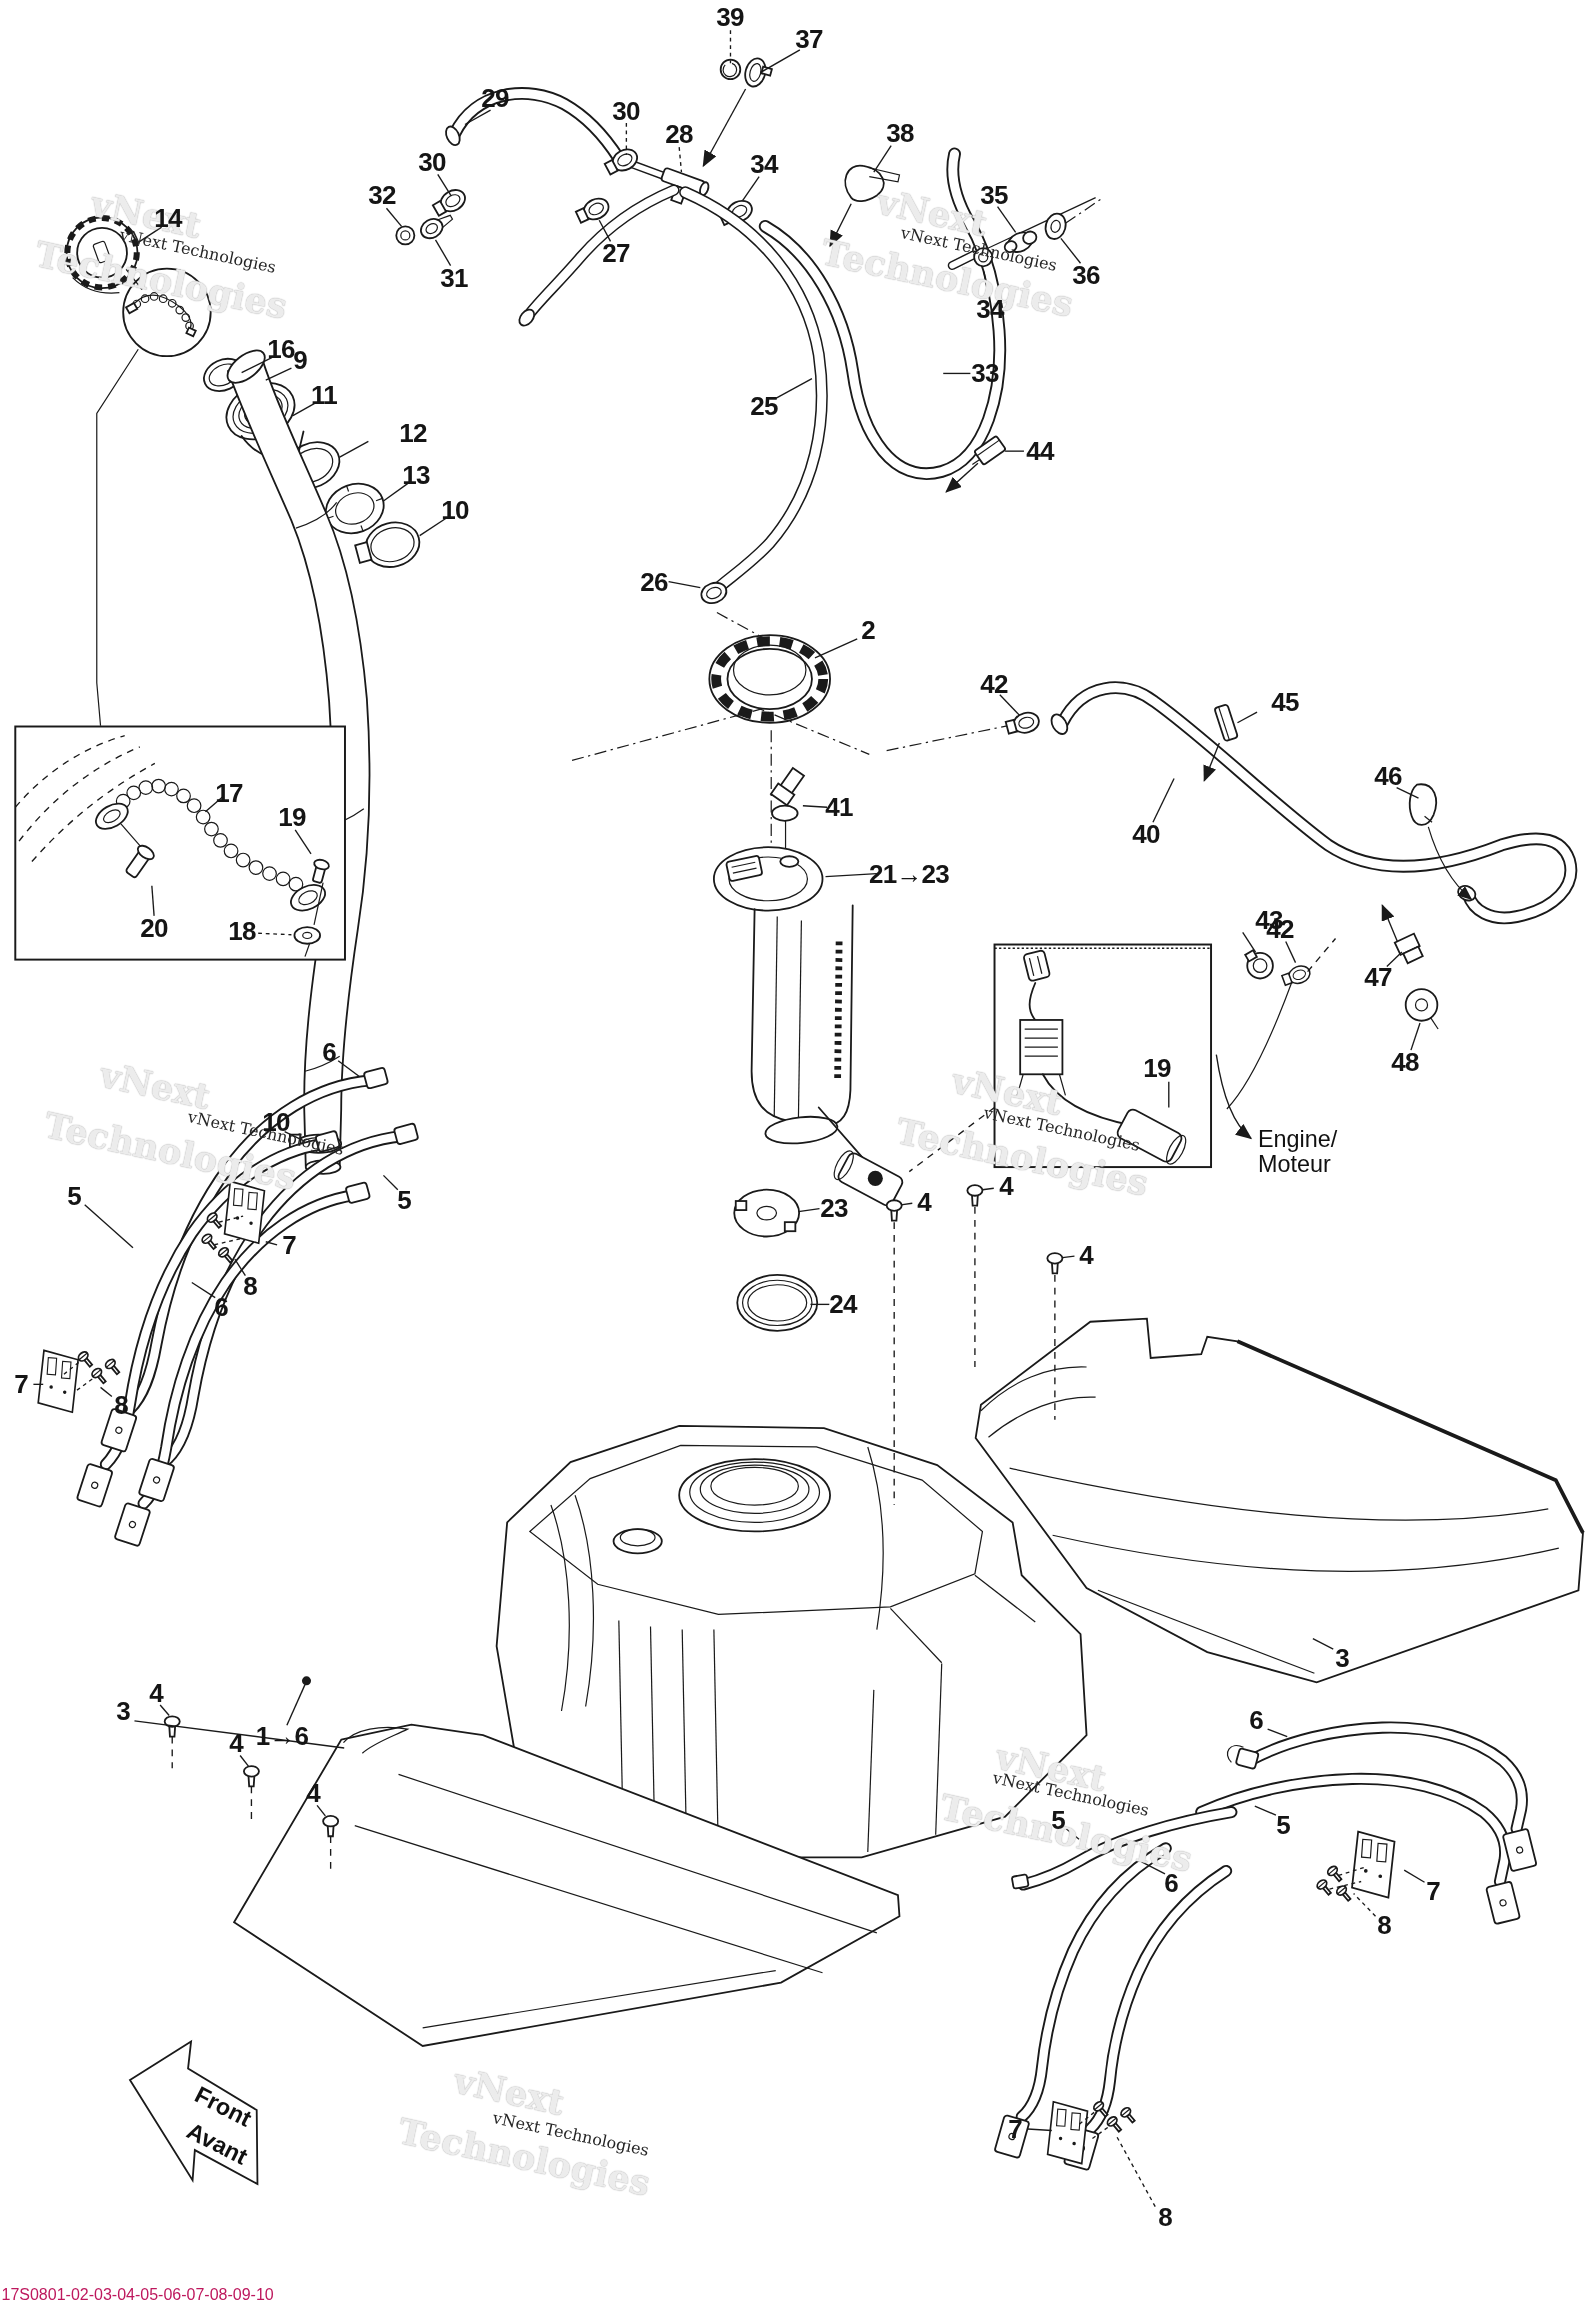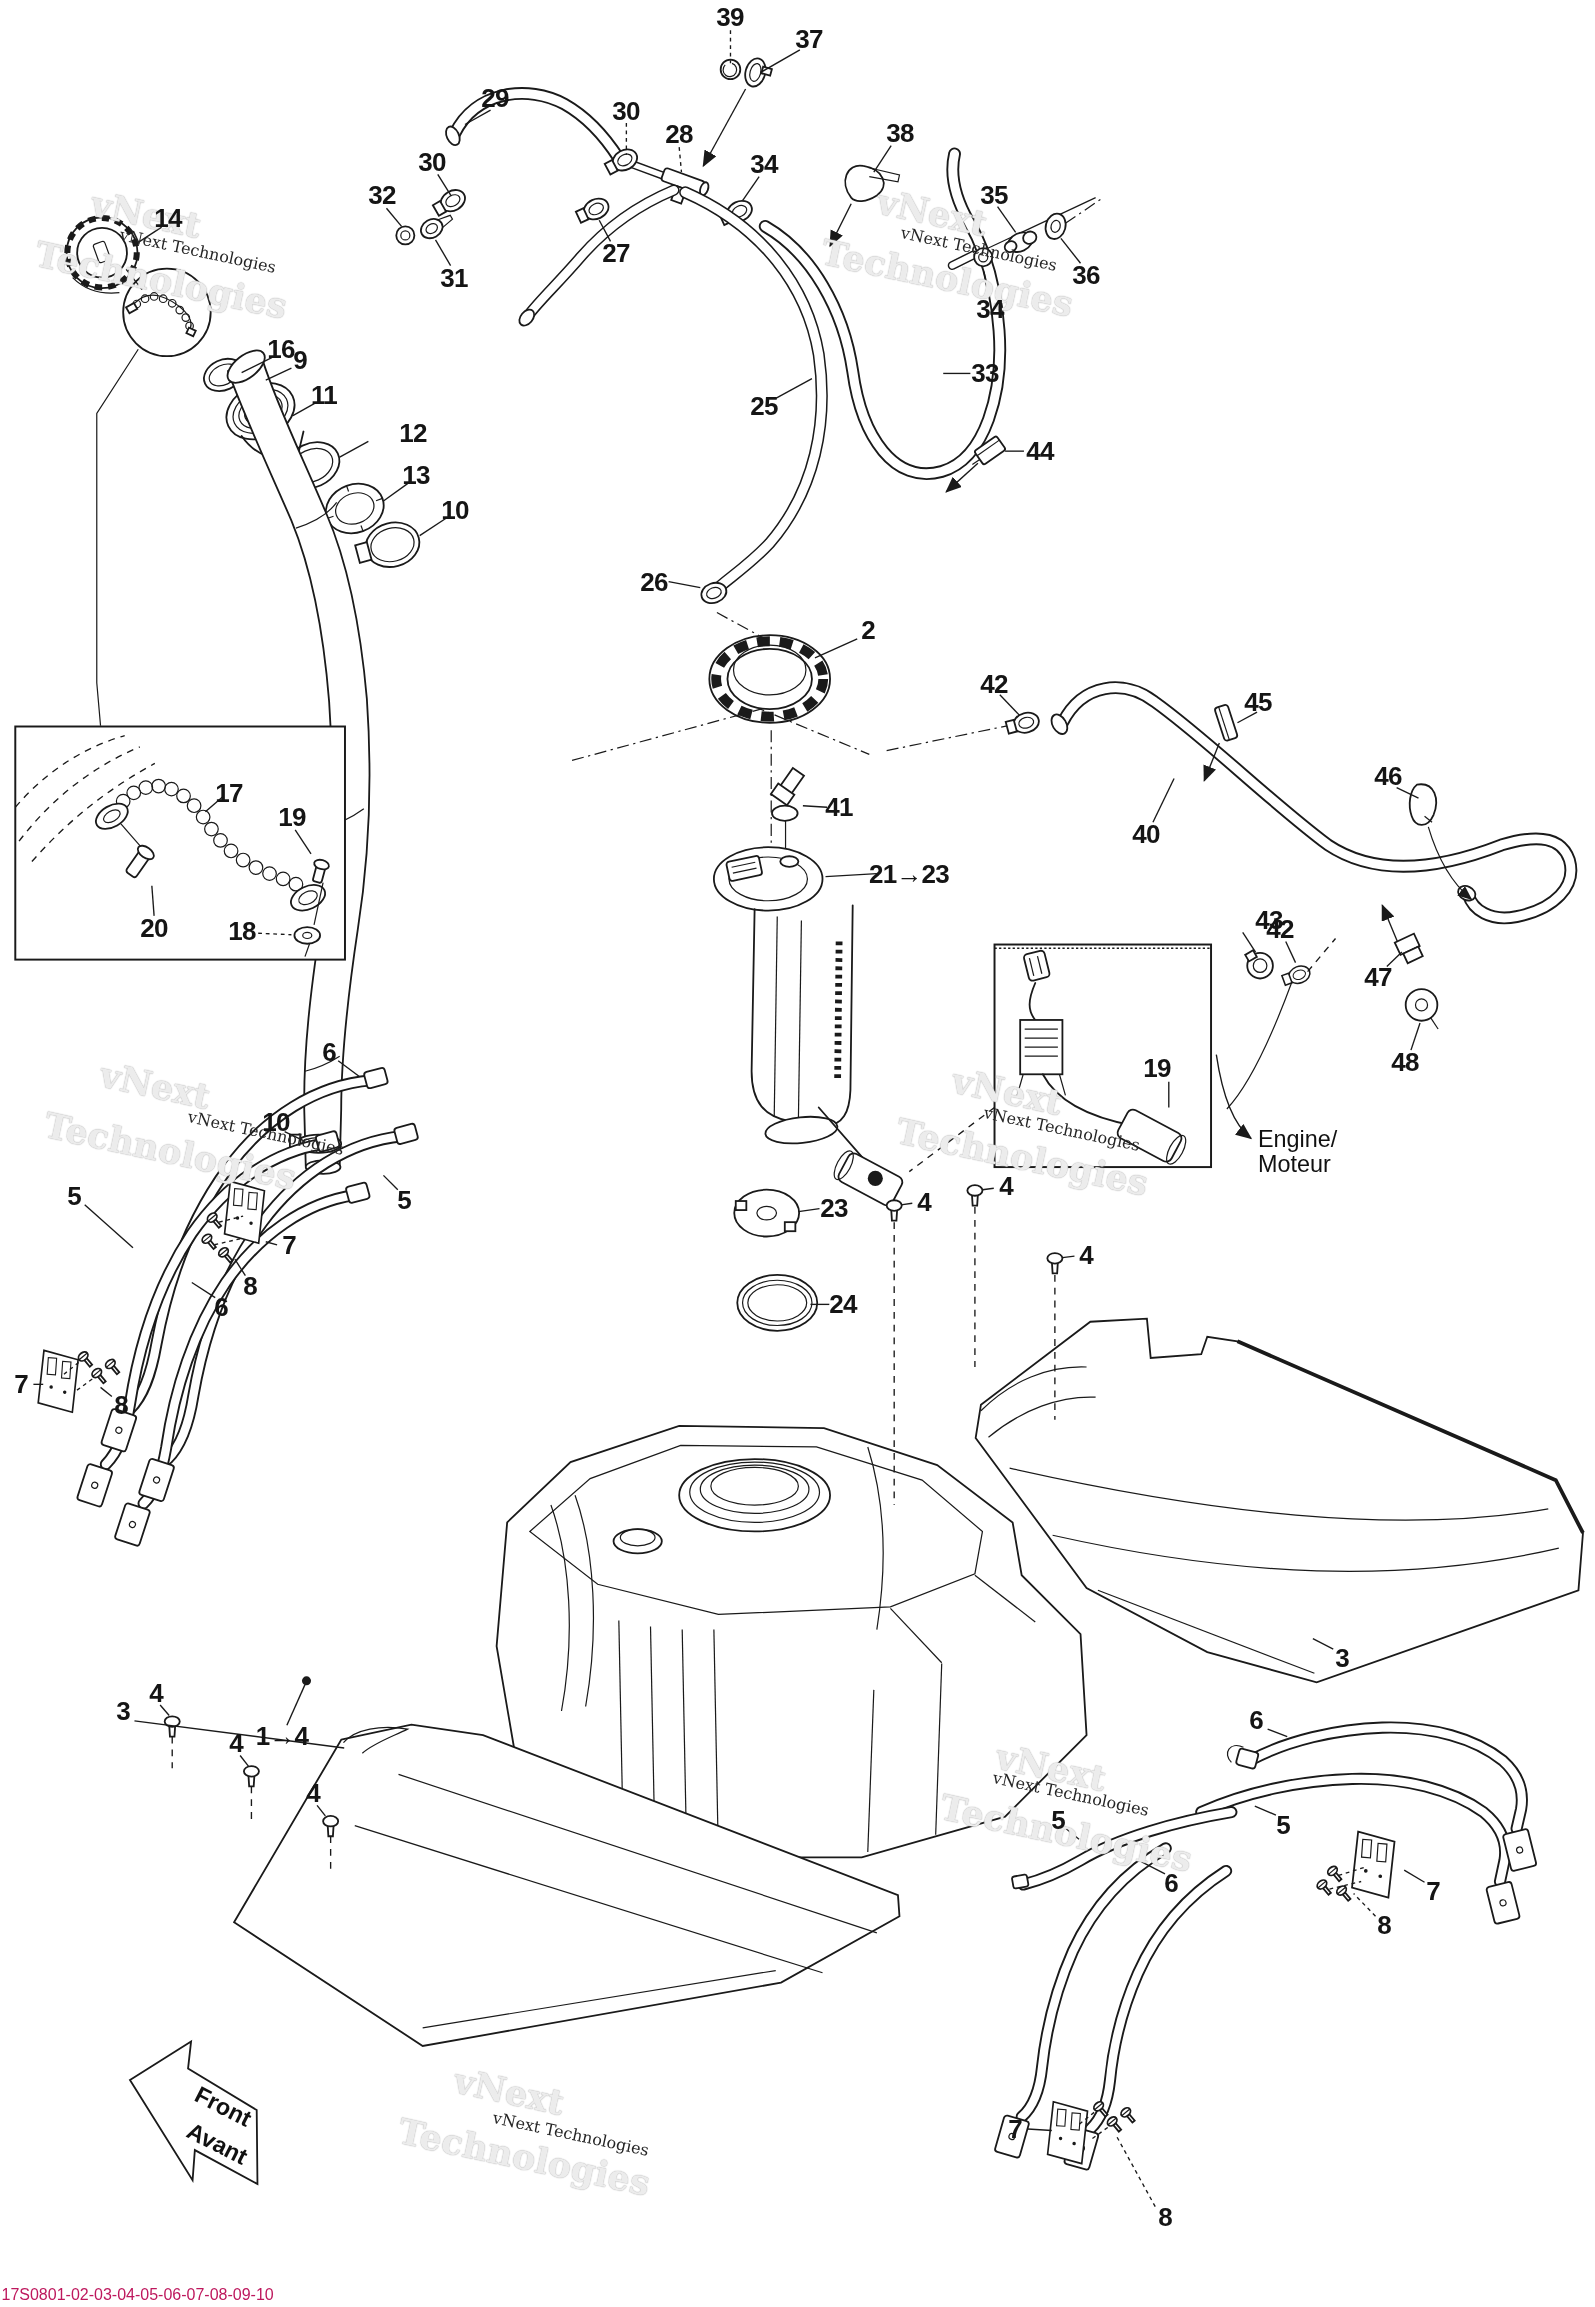--- a/index.html
+++ b/index.html
@@ -631,21 +631,21 @@
       <div class="callout" style="left: 985px; top: 373px;">33</div>
       <div class="callout" style="left: 324px; top: 395px;">11</div>
       <div class="callout" style="left: 764px; top: 406px;">25</div>
       <div class="callout" style="left: 377px; top: 433px; margin-left: 36px;">12</div>
       <div class="callout" style="left: 1040px; top: 451px;">44</div>
       <div class="callout" style="left: 416px; top: 475px;">13</div>
       <div class="callout" style="left: 455px; top: 510px;">10</div>
       <div class="callout" style="left: 654px; top: 582px;">26</div>
       <div class="callout" style="left: 868px; top: 630px;">2</div>
       <div class="callout" style="left: 994px; top: 684px;">42</div>
-      <div class="callout" style="left: 1258px; top: 702px;">45</div>
+      <div class="callout" style="left: 1285px; top: 702px;">45</div>
       <div class="callout" style="left: 1388px; top: 776px;">46</div>
       <div class="callout" style="left: 229px; top: 785px; margin-top: 8px;">17</div>
       <div class="callout" style="left: 839px; top: 807px; text-align: center;">41</div>
       <div class="callout" style="left: 292px; top: 817px;">19</div>
       <div class="callout" style="left: 1146px; top: 834px;">40</div>
       <div class="callout" style="left: 909px; top: 874px;">21→23</div>
       <div class="callout" style="left: 1237px; top: 920px; margin-left: 32px;">43</div>
       <div class="callout" style="left: 154px; top: 928px;">20</div>
       <div class="callout" style="left: 242px; top: 931px;">18</div>
       <div class="callout" style="left: 1280px; top: 929px;">42</div>
@@ -663,21 +663,21 @@
       <div class="callout" style="left: 289px; top: 1245px;">7</div>
       <div class="callout" style="left: 1086px; top: 1255px;">4</div>
       <div class="callout" style="left: 250px; top: 1286px;">8</div>
       <div class="callout" style="left: 843px; top: 1304px;">24</div>
       <div class="callout" style="left: 21px; top: 1384px;">7</div>
       <div class="callout" style="left: 121px; top: 1405px;">8</div>
       <div class="callout" style="left: 123px; top: 1711px;">3</div>
       <div class="callout" style="left: 156px; top: 1693px;">4</div>
       <div class="callout" style="left: 1342px; top: 1658px;">3</div>
       <div class="callout" style="left: 1256px; top: 1720px;">6</div>
-      <div class="callout" style="left: 282px; top: 1736px;">1→4</div>
+      <div class="callout" style="left: 282px; top: 1736px;">1→6</div>
       <div class="callout" style="left: 236px; top: 1743px;">4</div>
       <div class="callout" style="left: 313px; top: 1793px;">4</div>
       <div class="callout" style="left: 1058px; top: 1820px;">5</div>
       <div class="callout" style="left: 1283px; top: 1825px;">5</div>
       <div class="callout" style="left: 1171px; top: 1883px;">6</div>
       <div class="callout" style="left: 1433px; top: 1891px;">7</div>
       <div class="callout" style="left: 1384px; top: 1925px;">8</div>
       <div class="callout" style="left: 1015px; top: 2129px;">7</div>
       <div class="callout" style="left: 1165px; top: 2217px;">8</div>
     </div>

